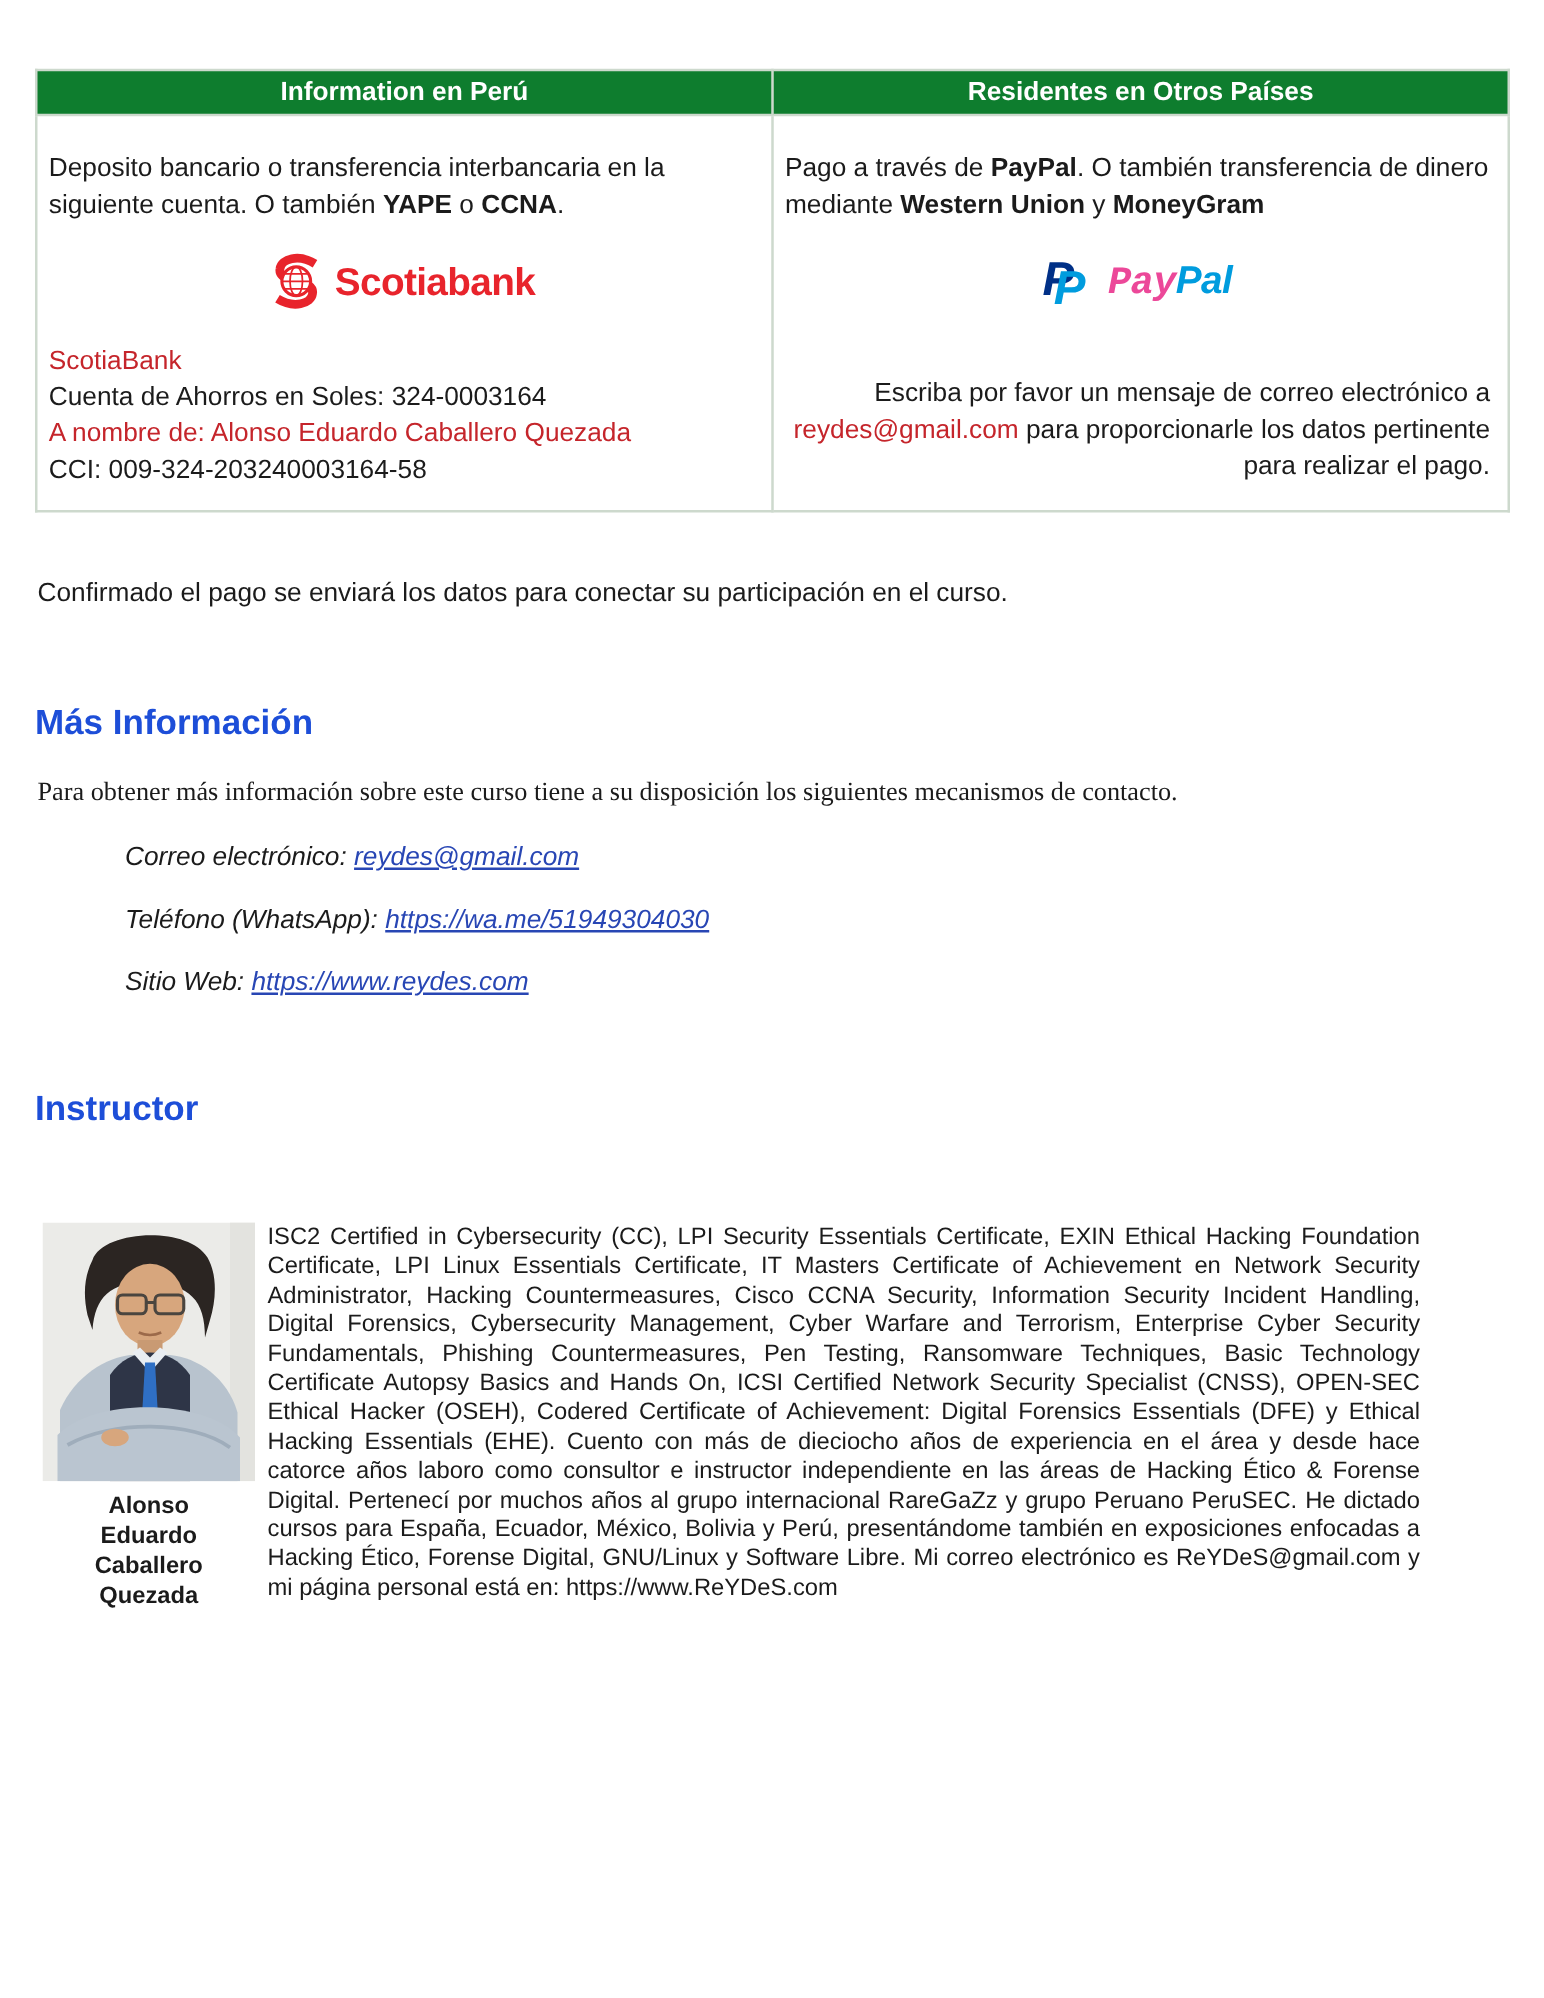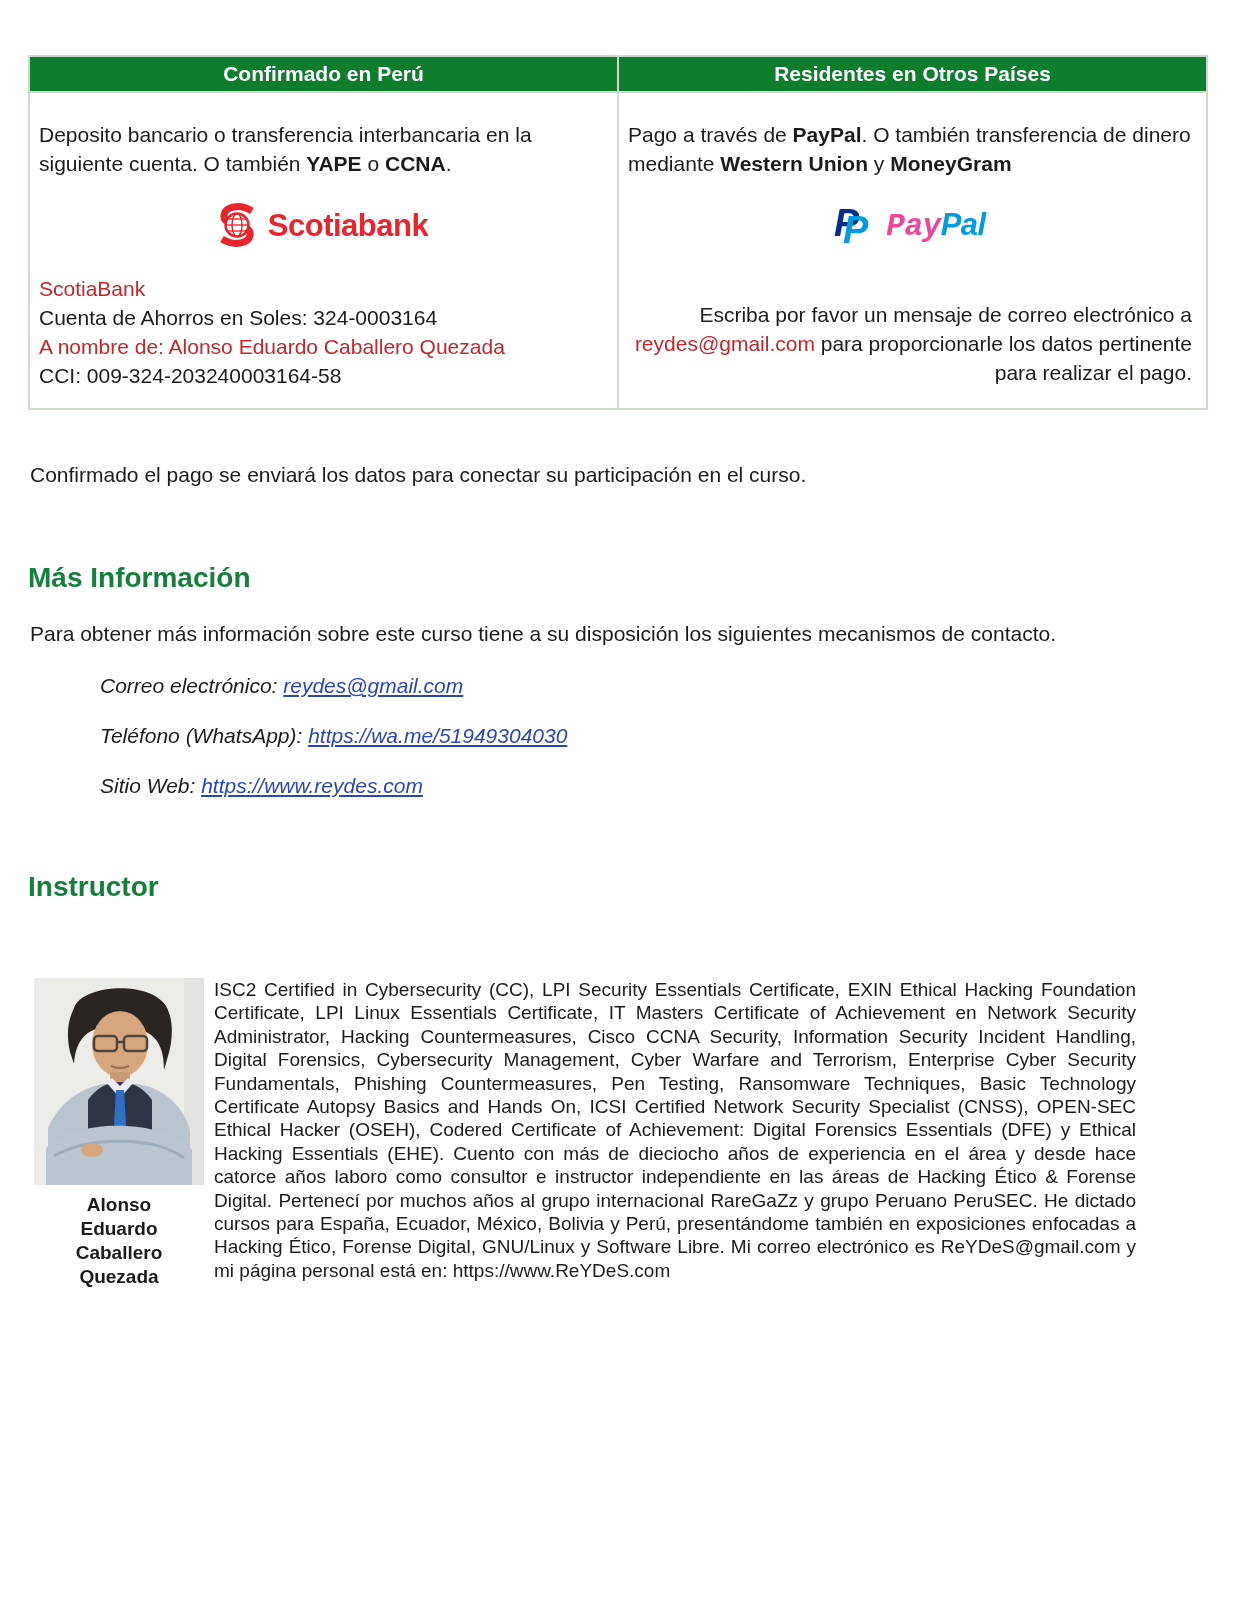--- a/index.html
+++ b/index.html
@@ -22,42 +22,42 @@
   .logo-row{display:flex;align-items:center;justify-content:center;margin-top:22px;height:50px;}
   .scotia-word{font-size:31px;font-weight:bold;color:#e8242c;letter-spacing:-0.5px;margin-left:8px;}
   .pp-word{font-size:31px;font-weight:bold;font-style:italic;letter-spacing:-0.5px;margin-left:10px;}
   .pp-navy{color:#ec4899;font-family:Liberation Mono, monospace;}
   .pp-blue{color:#009cde;}
   .details{margin-top:24px;}
   .note{margin-top:50px;text-align:right;}
 
   
   .confirm{margin:50px 0 0 30px;font-size:21px;line-height:29px;}
-  h2.green-head{margin:70px 0 0 28px;font-size:28px;line-height:38px;font-weight:bold;color:#15803d;}
-  .mi-intro{margin:22px 0 0 30px;font-size:21px;line-height:29px;}
+  h2.green-head{margin:70px 0 0 28px;font-size:28px;line-height:38px;font-weight:bold;color:#1d4ed8;}
+  .mi-intro{margin:22px 0 0 30px;font-size:21px;line-height:29px;font-family:Liberation Serif, serif;}
   .contacts{margin:26px 0 0 100px;font-style:italic;}
   .contact-line{font-size:21px;line-height:24px;margin-bottom:26px;}
   a.doc-link{color:#2846b4;text-decoration:underline;cursor:pointer;}
 
   
   .instructor-row{display:flex;align-items:flex-start;margin:72px 0 0 34px;}
   .photo-col{width:170px;flex:0 0 170px;text-align:center;}
   .photo-col svg{display:block;}
   .caption{margin:8px auto 0 auto;width:120px;font-size:19px;font-weight:bold;line-height:24px;color:#1b1b1b;}
   .bio{margin-left:10px;width:922px;font-size:19px;line-height:23.4px;text-align:justify;color:#1b1b1b;}
 </style>
 </head>
 <body>
 
 <div class="doc">
 
   <table class="pay">
     <thead>
       <tr>
-        <th>Confirmado en Perú</th>
+        <th>Information en Perú</th>
         <th>Residentes en Otros Países</th>
       </tr>
     </thead>
     <tbody>
       <tr>
 
         <td>
           <p class="cell-intro"><span>Deposito bancario o transferencia interbancaria en la siguiente cuenta. O también </span><b>YAPE</b><span> o </span><b>CCNA</b><span>.</span></p>
 
           <div class="logo-row">

